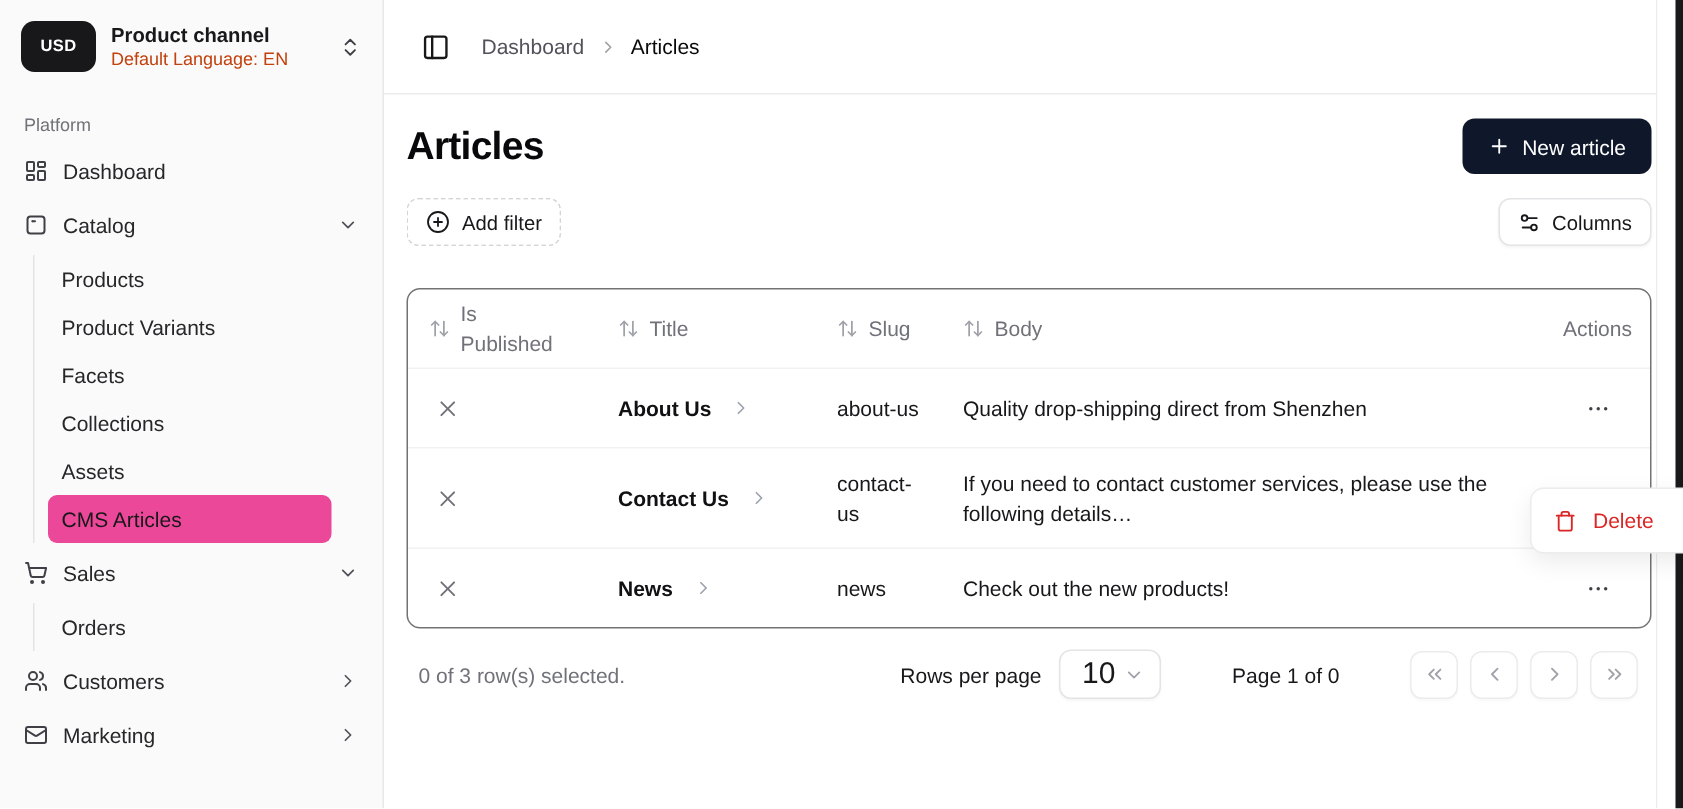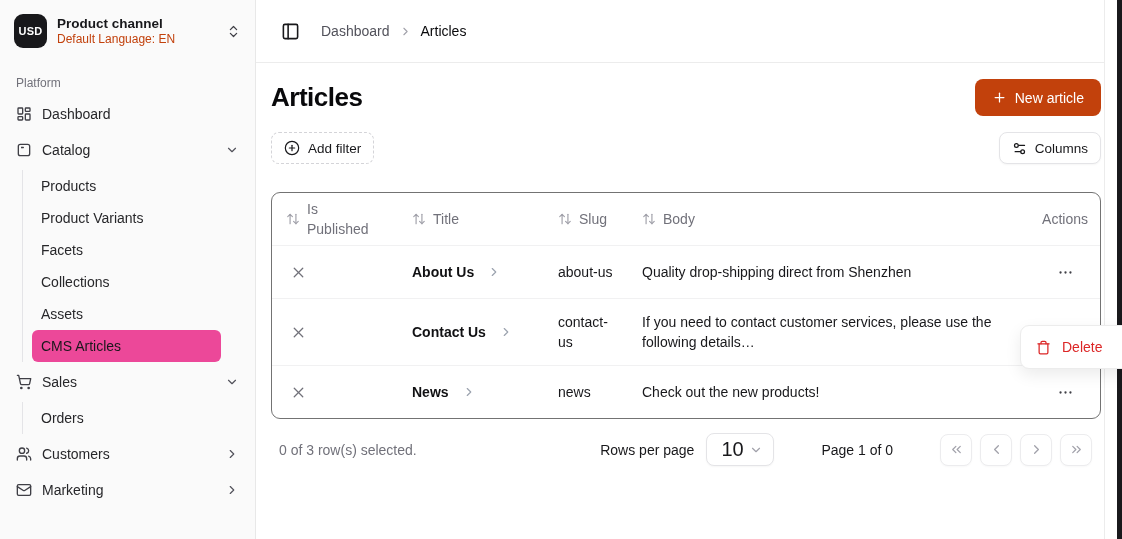--- a/index.html
+++ b/index.html
@@ -16,21 +16,21 @@
   
   .sidebar {
     width: 256px; min-width: 256px; background: #fafafa;
     border-right: 1px solid #e8e8e8; padding: 10px 8px;
   }
   .channel-switcher {
     display: flex; align-items: center; gap: 10px; padding: 4px 6px;
     border-radius: 8px; cursor: pointer;
   }
   .channel-avatar {
-    width: 33px; height: 34px; border-radius: 9px; background: #18181b; color: #fff;
+    width: 50px; height: 34px; border-radius: 9px; background: #18181b; color: #fff;
     display: flex; align-items: center; justify-content: center;
     font-size: 11px; font-weight: 700; letter-spacing: .2px;
   }
   .channel-texts { display: flex; flex-direction: column; gap: 1px; }
   .channel-name { font-size: 13.5px; font-weight: 700; color: #18181b; }
   .channel-lang { font-size: 12px; color: #c2410c; }
   .switcher-caret { margin-left: auto; color: #3f3f46; }
 
   .section-label { margin: 24px 8px 8px 8px; font-size: 12px; color: #71717a; }
 
@@ -65,21 +65,21 @@
   .crumb-sep { color: #a1a1aa; }
   .crumb-current { color: #09090b; }
 
   .content { padding: 16px 3px 0 15px; flex: 1; }
 
   .title-row { display: flex; align-items: center; justify-content: space-between; }
   .page-title { font-size: 26px; font-weight: 700; letter-spacing: -.5px; color: #09090b; }
   .btn { font-family: inherit; cursor: pointer; display: inline-flex; align-items: center; }
   .btn-primary {
     gap: 8px; height: 37px; padding: 0 17px; border: none; border-radius: 8px;
-    background: #c2410c; color: #fff; font-size: 14px; font-weight: 500;
+    background: #0f172a; color: #fff; font-size: 14px; font-weight: 500;
   }
   .filter-row { margin-top: 16px; display: flex; align-items: center; justify-content: space-between; }
   .btn-dashed {
     gap: 8px; height: 32px; padding: 0 12px; border: 1px dashed #d4d4d8; border-radius: 8px;
     background: #fff; color: #18181b; font-size: 13.5px;
   }
   .btn-outline {
     gap: 8px; height: 32px; padding: 0 12px; border: 1px solid #e4e4e7; border-radius: 8px;
     background: #fff; color: #18181b; font-size: 13.5px; box-shadow: 0 1px 2px rgba(0,0,0,.04);
   }

